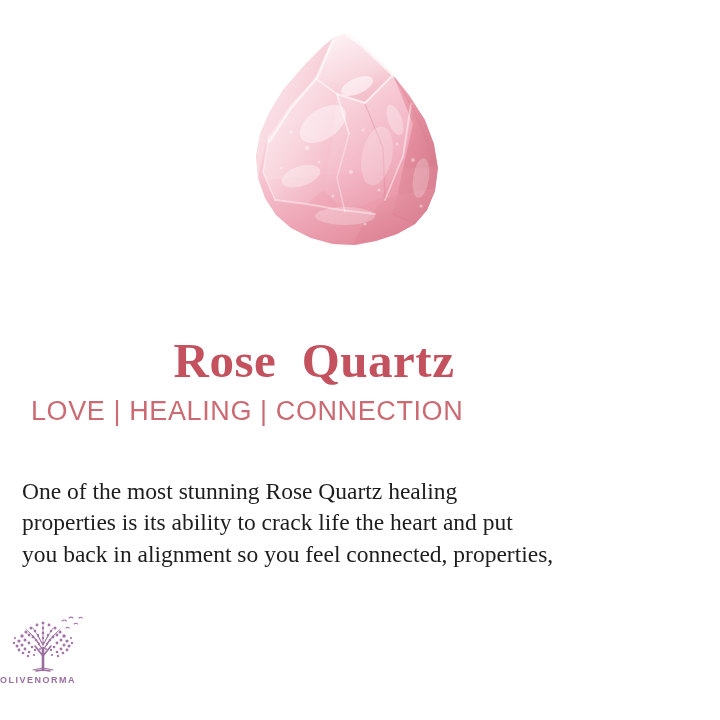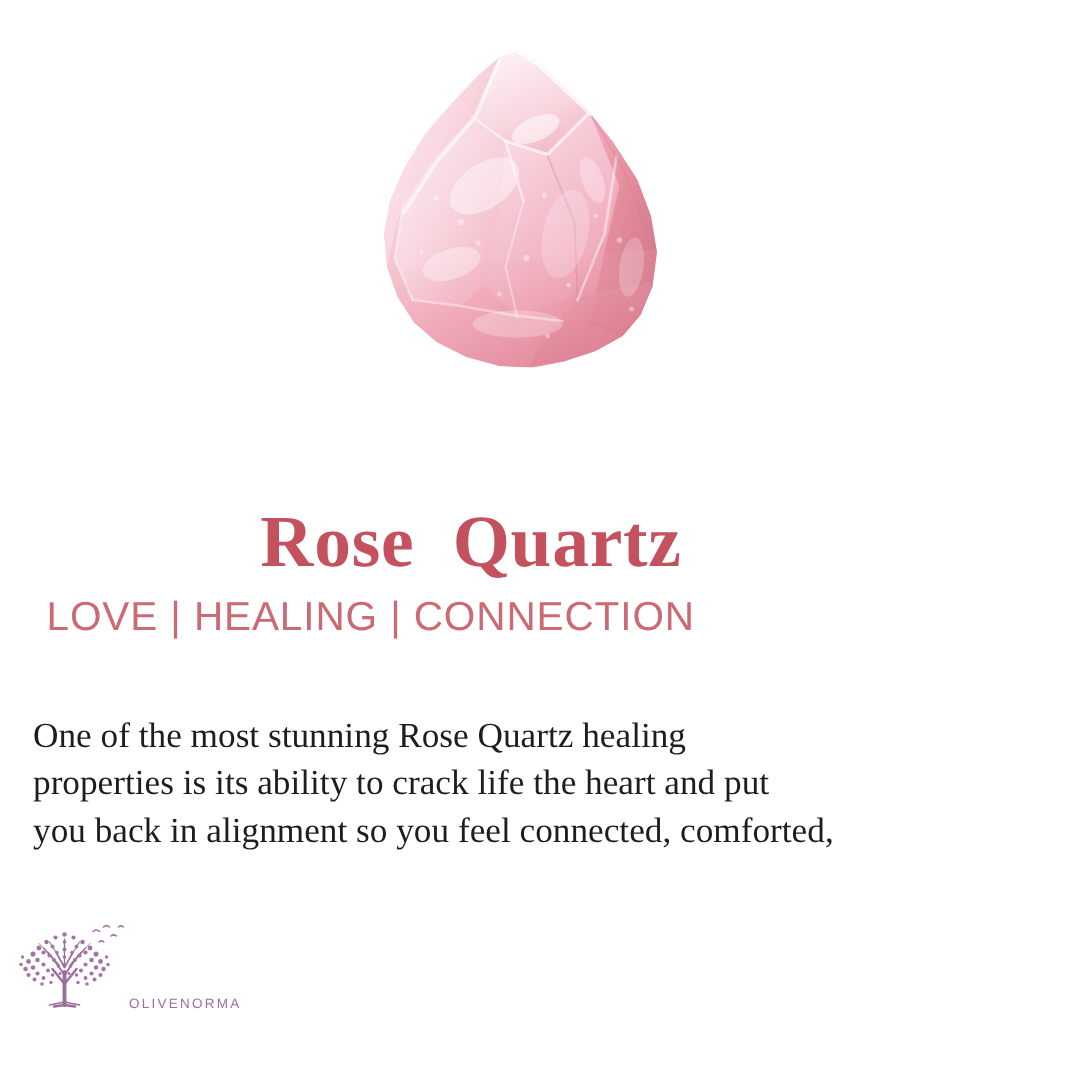--- a/index.html
+++ b/index.html
@@ -82,22 +82,23 @@
   }
   #body-text .ln { display: block; white-space: pre; }
 
   
   #logo {
     position: absolute;
     left: 0;
     top: 612px;
     width: 720px;
     display: flex;
-    flex-direction: row;
-    align-items: flex-end;
+    flex-direction: column;
+    align-items: flex-start;
+    font-weight: bold;
   }
   #logo-mark { display: block; }
   #logo-wordmark {
     margin-top: 1px;
     font-family: "Liberation Sans", "DejaVu Sans", sans-serif;
     font-size: 9px;
     letter-spacing: 1.5px;
     color: #9a6e9e;
     white-space: pre;
   }
@@ -218,21 +219,21 @@
     </svg>
   </div>
 
   <h1 id="title">Rose  Quartz</h1>
 
   <div id="subtitle">LOVE | HEALING | CONNECTION</div>
 
   <p id="body-text">
     <span class="ln">One of the most stunning Rose Quartz healing</span>
     <span class="ln">properties is its ability to crack life the heart and put</span>
-    <span class="ln">you back in alignment so you feel connected, comforted,</span>
+    <span class="ln">you back in alignment so you feel connected, properties,</span>
   </p>
 
   <div id="logo">
     <svg id="logo-mark" width="86" height="62" viewBox="0 0 86 62">
 
       <g stroke="#9a6e9e" fill="none" stroke-linecap="round">
         <path d="M43 58 L43 36" stroke-width="2.6"></path>
         <path d="M43 44 L35 34" stroke-width="1.6"></path>
         <path d="M43 44 L51 34" stroke-width="1.6"></path>
         <path d="M43 38 L36 28" stroke-width="1.3"></path>

